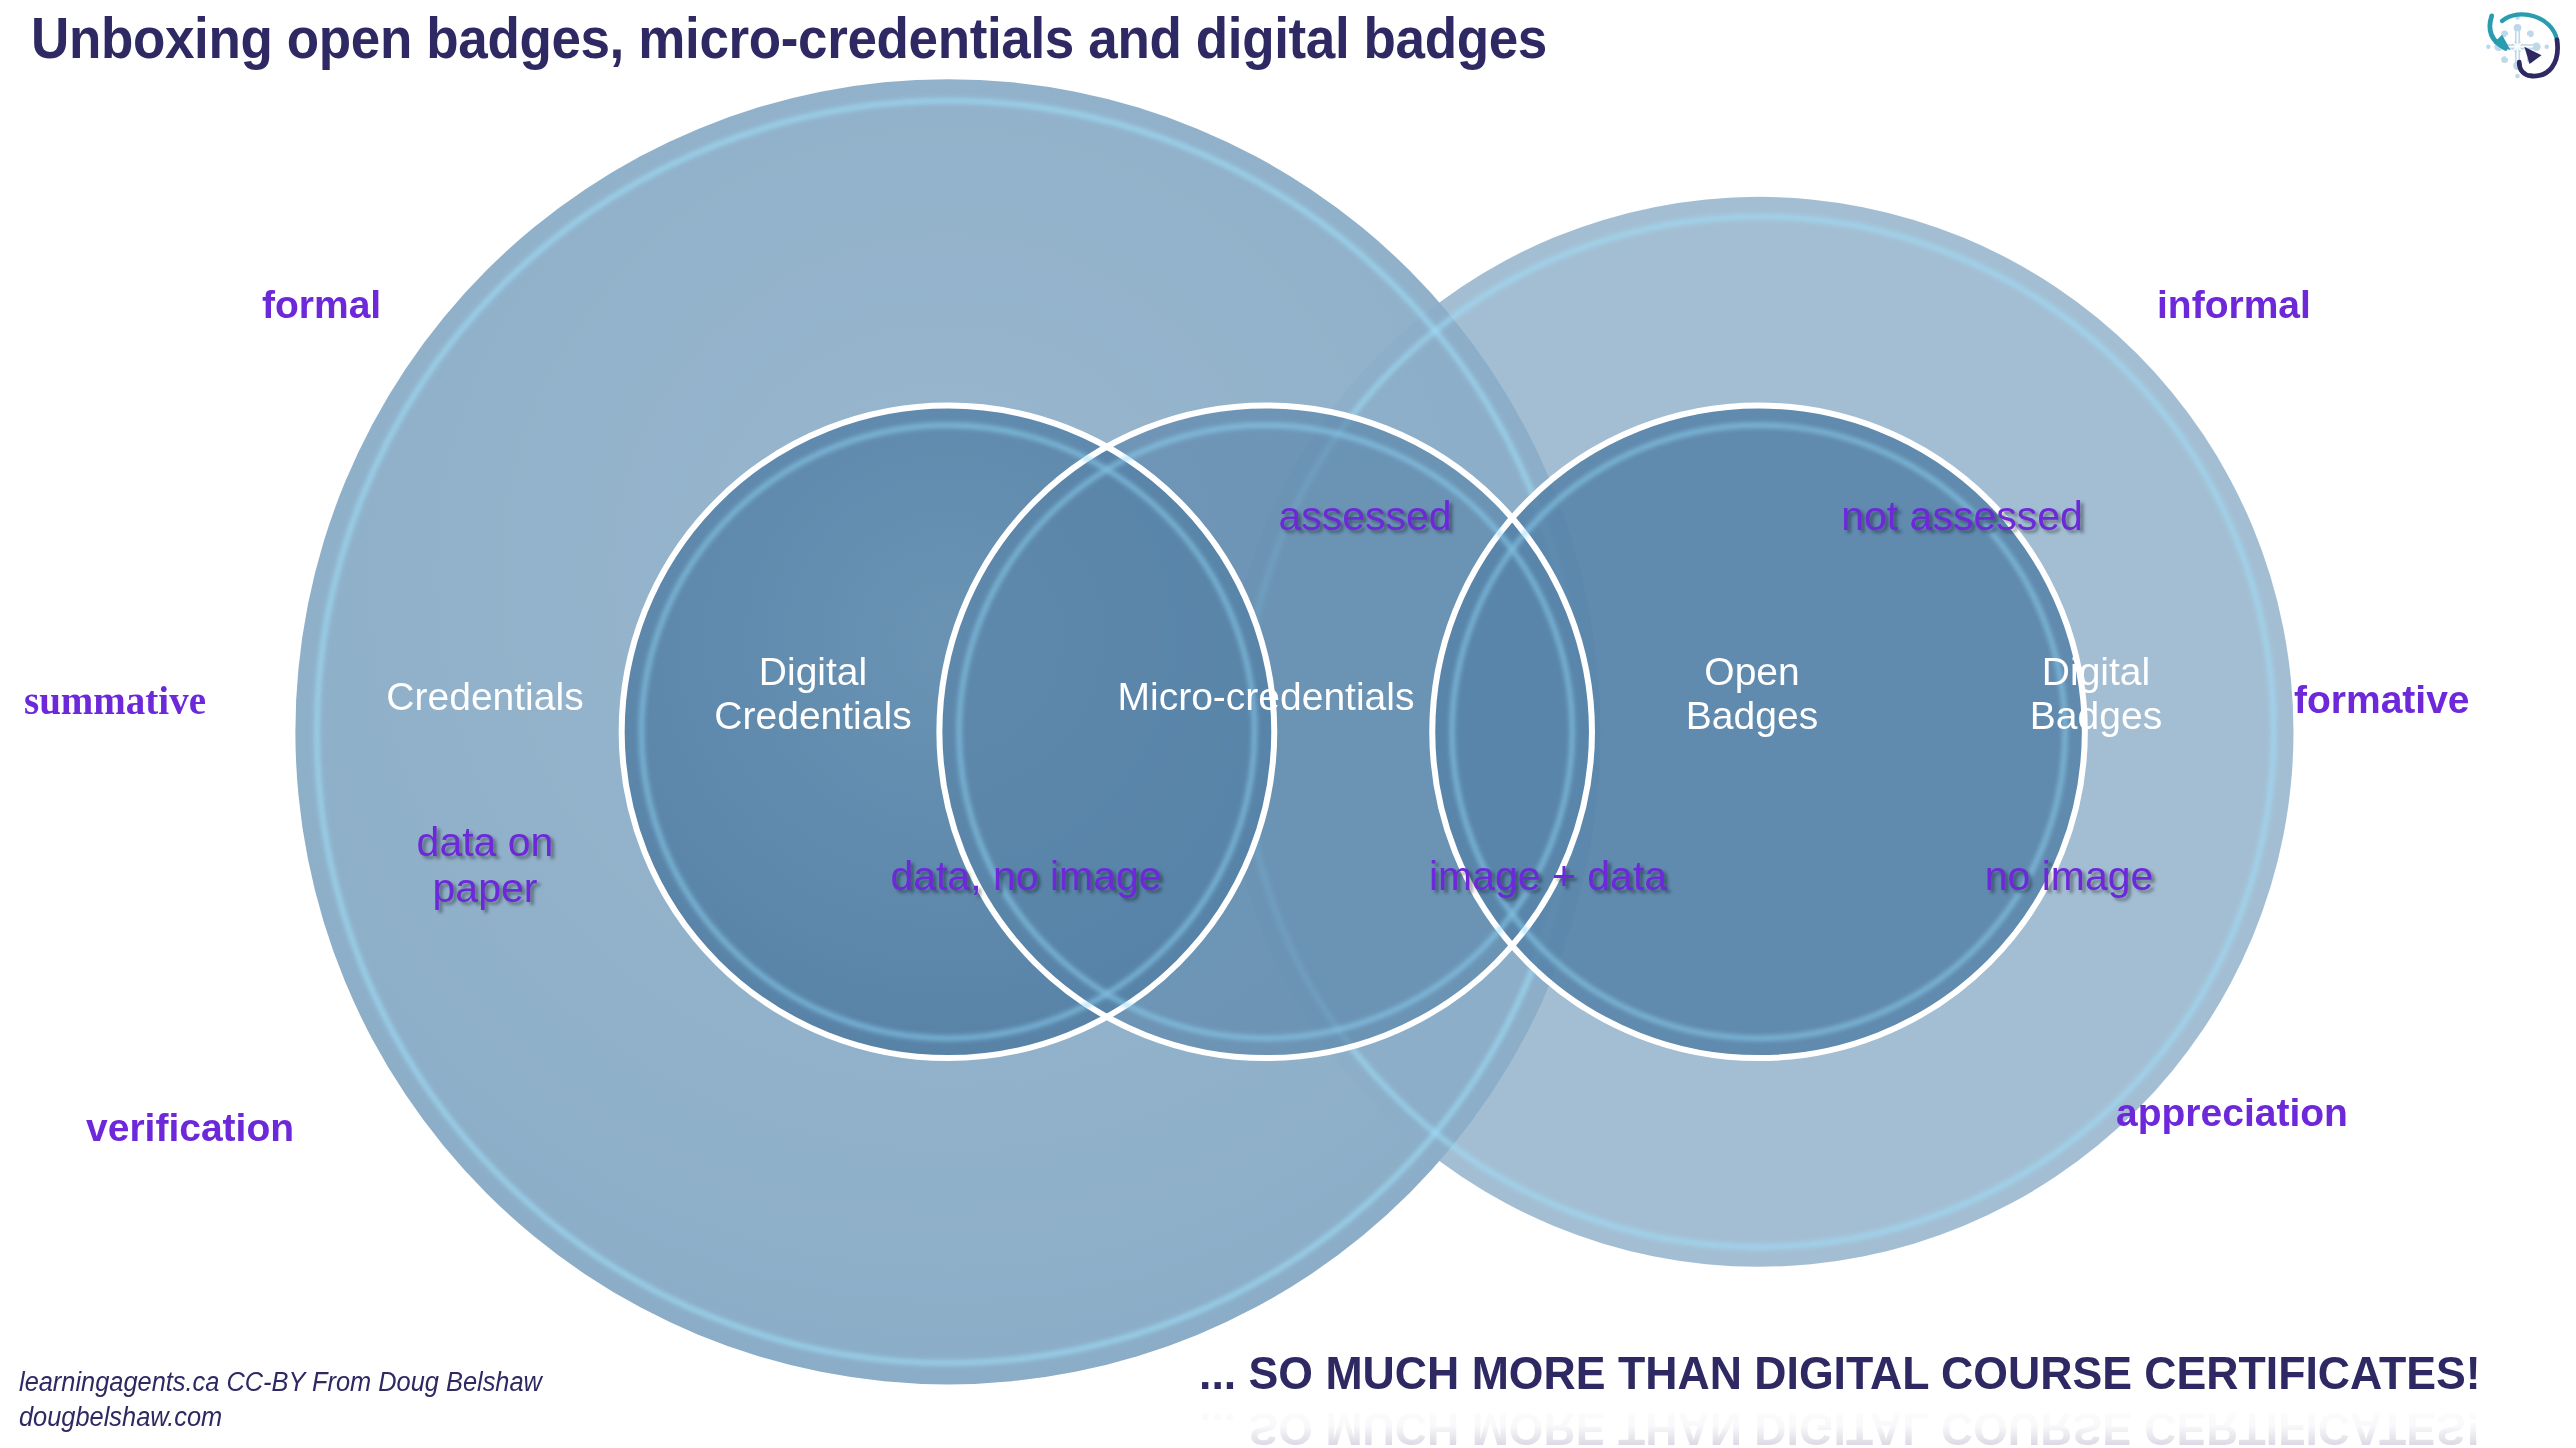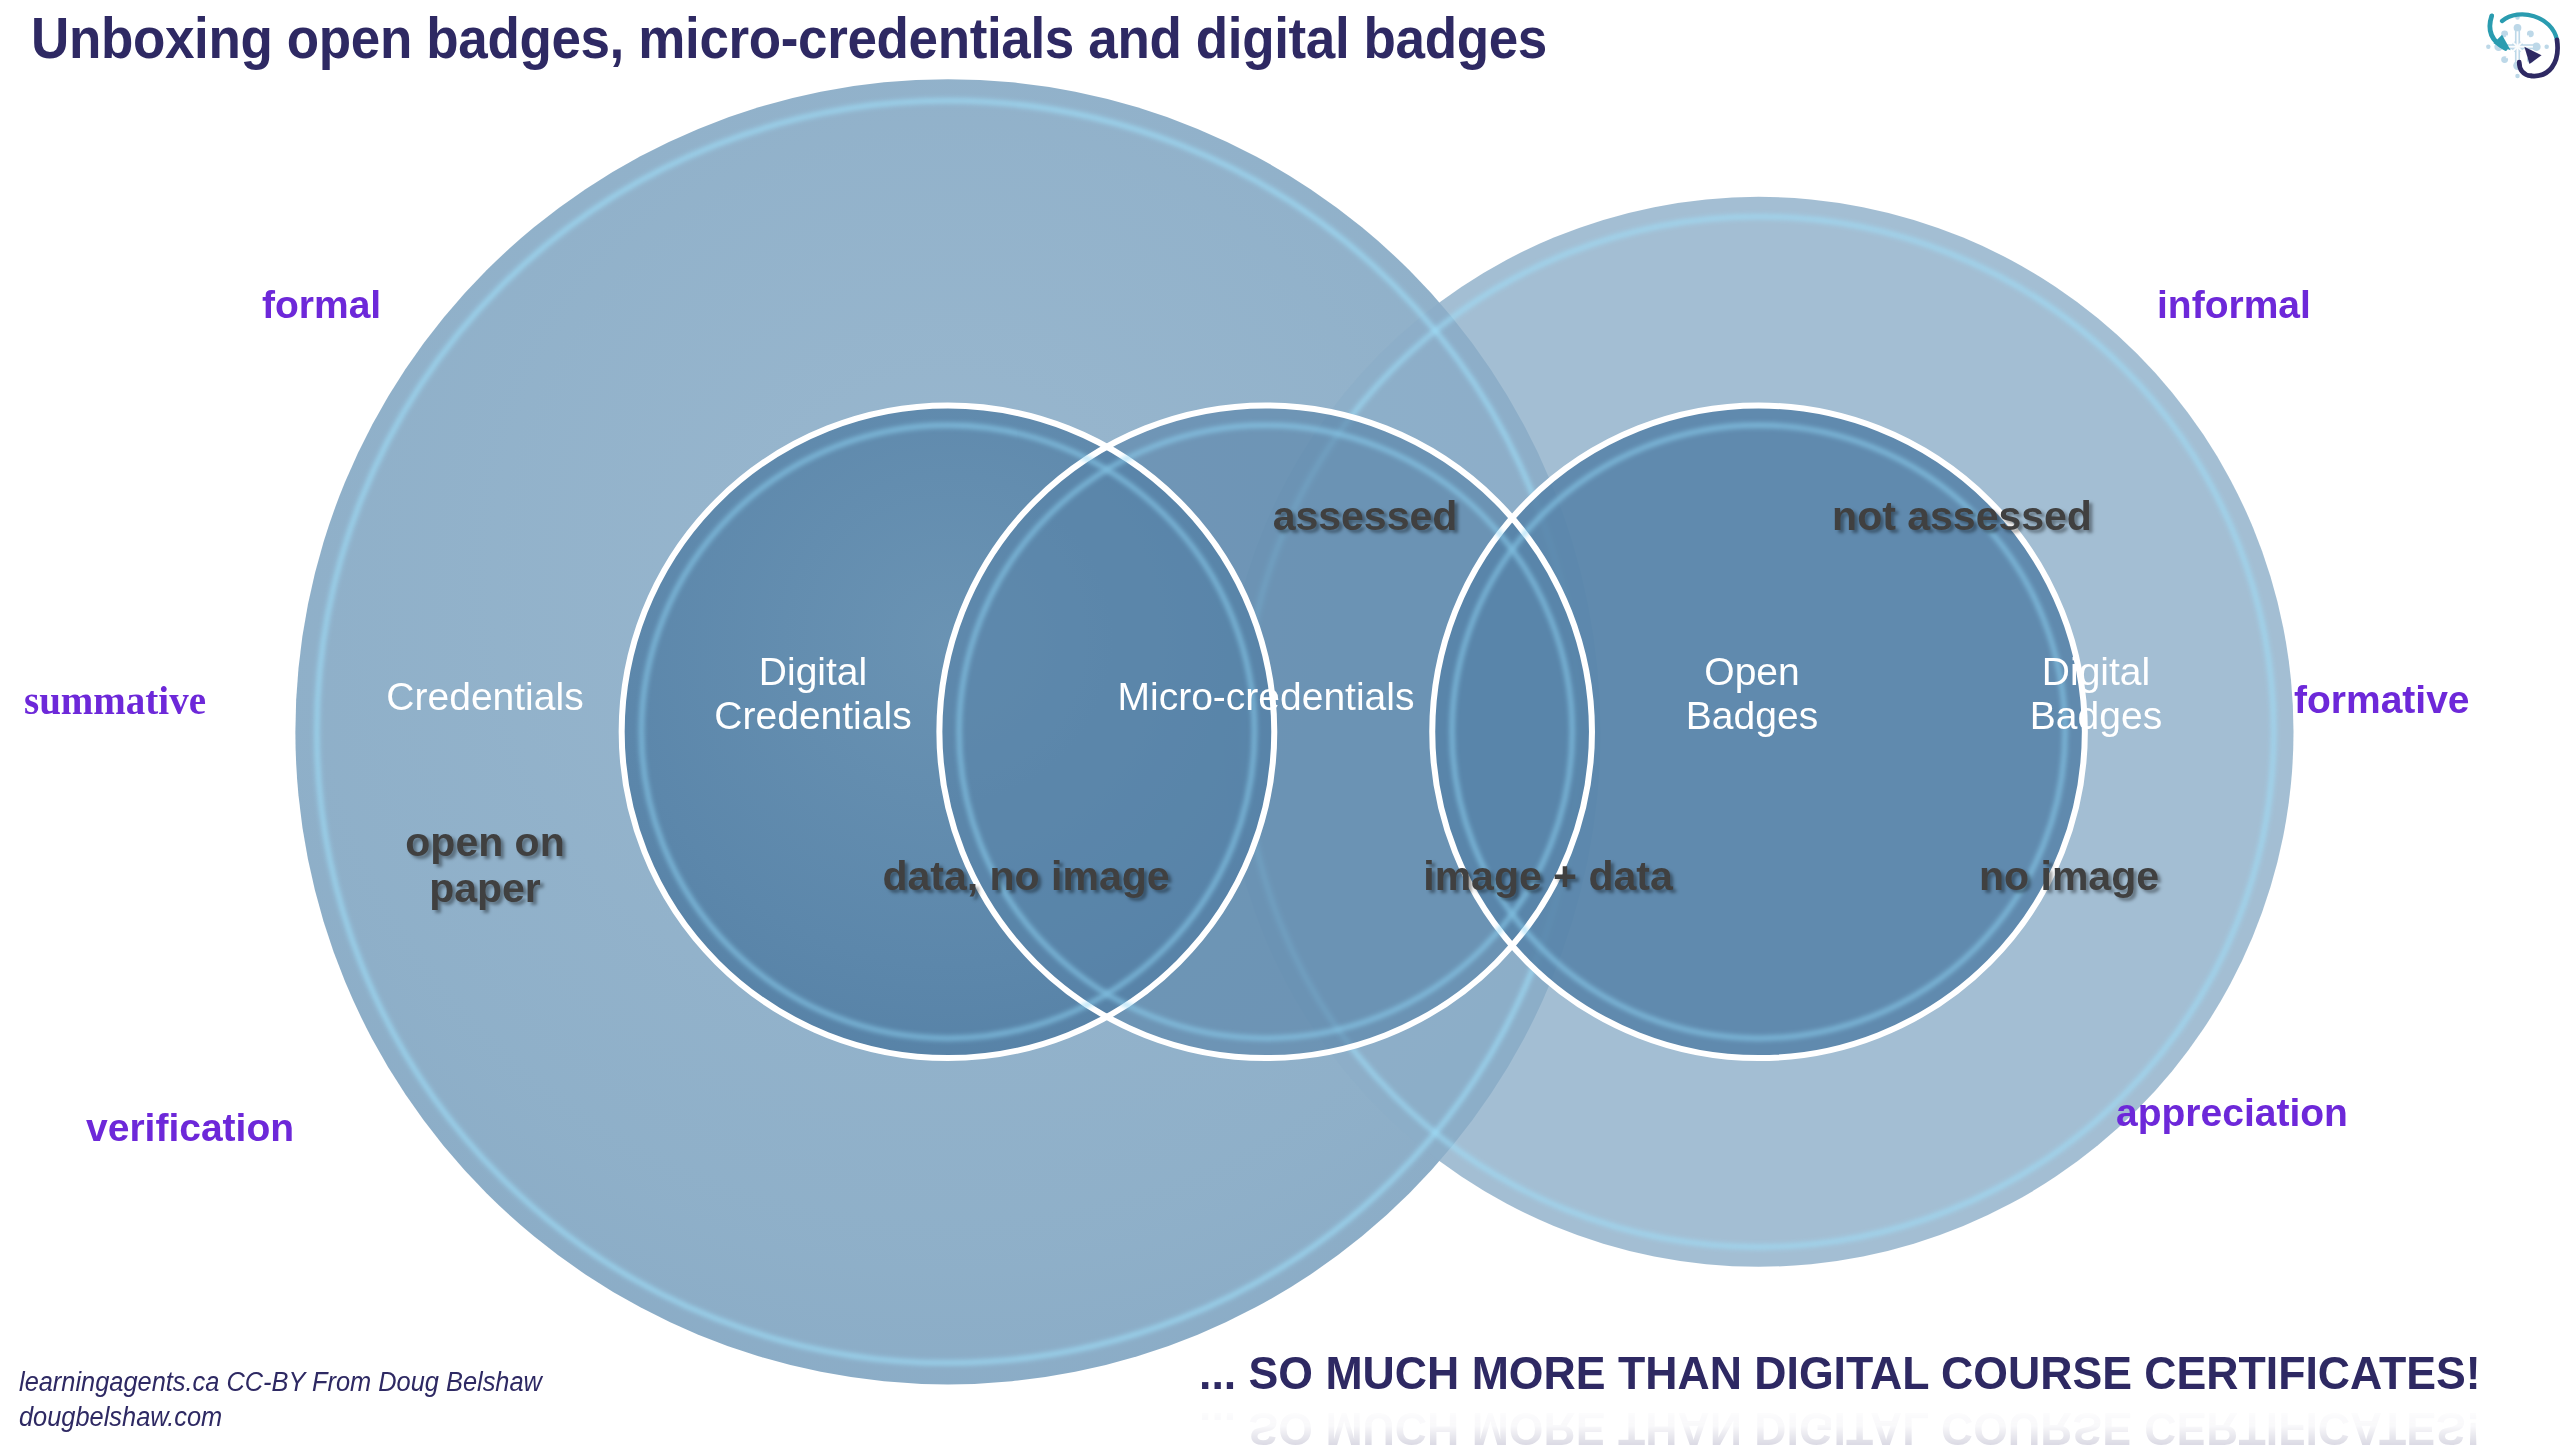--- a/index.html
+++ b/index.html
@@ -79,27 +79,26 @@
   #t-digital-cred      { left: 813px;  top: 650px; }
   #t-microcred         { left: 1266px; top: 675px; }
   #t-open-badges       { left: 1752px; top: 650px; }
   #t-digital-badges    { left: 2096px; top: 650px; }
 
   
   .desc-label {
     position: absolute;
     font-family: "Liberation Sans Narrow", "Liberation Sans", sans-serif;
     font-size: 41px;
-    color: #404040;
+    color: #6d28d9;
     text-align: center;
     line-height: 1.12;
     white-space: pre-line;
     transform: translateX(-50%);
     text-shadow: 3.4px 3.4px 3.4px rgba(0,0,0,0.38);
-    font-weight: bold;
   }
   #d-data-on-paper  { left: 485px;  top: 820px; }
   #d-data-no-image  { left: 1026px; top: 854px; }
   #d-image-plus-data{ left: 1548px; top: 854px; }
   #d-no-data        { left: 2069px; top: 854px; }
   #d-assessed       { left: 1365px; top: 494px; }
   #d-not-assessed   { left: 1962px; top: 494px; }
 
   
   #attribution {
@@ -255,21 +254,21 @@
 
 <div class="circle-title" id="t-credentials">Credentials</div>
 <div class="circle-title" id="t-digital-cred">Digital
 Credentials</div>
 <div class="circle-title" id="t-microcred">Micro-credentials</div>
 <div class="circle-title" id="t-open-badges">Open
 Badges</div>
 <div class="circle-title" id="t-digital-badges">Digital
 Badges</div>
 
-<div class="desc-label" id="d-data-on-paper">open on
+<div class="desc-label" id="d-data-on-paper">data on
 paper</div>
 <div class="desc-label" id="d-data-no-image">data, no image</div>
 <div class="desc-label" id="d-image-plus-data">image + data</div>
 <div class="desc-label" id="d-no-data">no image</div>
 <div class="desc-label" id="d-assessed">assessed</div>
 <div class="desc-label" id="d-not-assessed">not assessed</div>
 
 <div id="attribution">learningagents.ca CC-BY From Doug Belshaw
 dougbelshaw.com</div>
 

